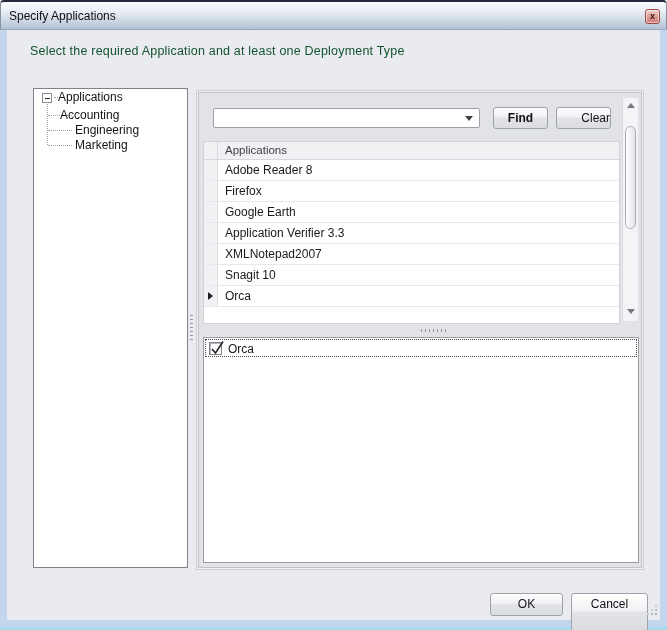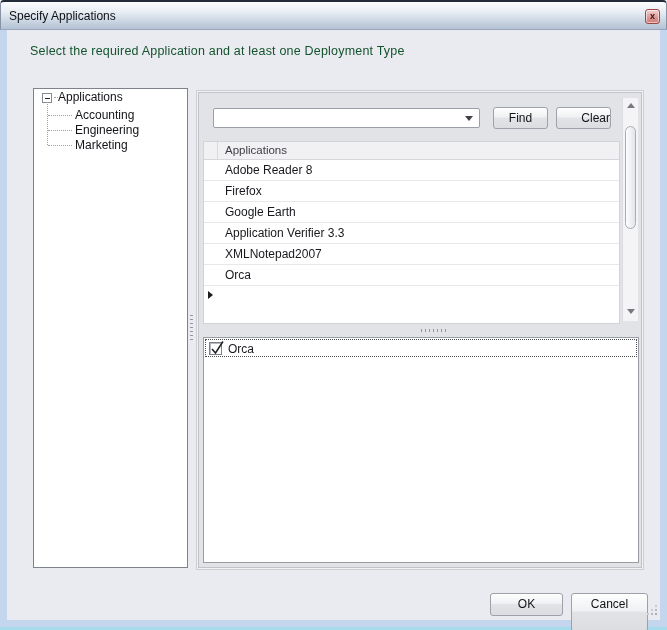--- a/index.html
+++ b/index.html
@@ -45,21 +45,21 @@
     position:absolute; left:33px; top:88px; width:155px; height:480px;
     background:#fff; border:1px solid #7e828a;
   }
   .tree-expand {
     position:absolute; left:8px; top:4px; width:10px; height:10px;
     background:#fff; border:1px solid #878b93;
   }
   .minus-bar { position:absolute; left:2px; top:4px; width:5px; height:1px; background:#25272b; }
   .tree-label { position:absolute; height:15px; line-height:15px; color:#121418; white-space:nowrap; }
   .lbl-root    { left:24px; top:1px; }
-  .lbl-child0  { left:41px; top:19px;text-align:right; }
+  .lbl-child0  { left:26px; top:19px;text-align:right; }
   .lbl-child1  { left:41px; top:34px; }
   .lbl-child2  { left:41px; top:49px; }
   .tree-vline { position:absolute; left:13px; top:13px; width:1px; height:43px; border-left:1px dotted #9ba1a9; }
   .tree-hstub { position:absolute; height:1px; border-top:1px dotted #9ba1a9; }
   .stub-root  { left:20px; top:8px;  width:4px;  }
   .stub-0     { left:14px; top:26px; width:24px; }
   .stub-1     { left:14px; top:41px; width:24px; }
   .stub-2     { left:14px; top:56px; width:24px; }
 
   
@@ -84,32 +84,32 @@
   }
   .combo-arrow { position:absolute; right:6px; top:7px; width:0; height:0;
     border-left:4px solid transparent; border-right:4px solid transparent; border-top:5px solid #3e4146; }
 
   .btn {
     background:linear-gradient(180deg,#fefefe 0%,#f0f1f3 45%,#e1e3e7 50%,#dbdde1 100%);
     border:1px solid #9ea1a9; border-radius:3px;
     font:12px "Liberation Sans",sans-serif; color:#121418;
     text-align:center; cursor:default;
   }
-  .btn-find  { position:absolute; left:296px; top:16px; width:55px; height:22px; line-height:20px; }
+  .btn-find  { position:absolute; left:296px; top:16px; width:55px; height:22px; line-height:20px;font-weight:bold; }
   .btn-clear { position:absolute; left:359px; top:16px; width:55px; height:22px; line-height:20px;text-align:right; }
 
   
   .grid {
     position:absolute; left:6px; top:50px; width:417px; height:183px;
     background:#fff; border:1px solid #d2d3d7; overflow:hidden;
   }
   .grid-header { display:flex; height:18px; background:#f1f1f4; border-bottom:1px solid #d6d7db; }
   .gh-ind { width:14px; border-right:1px solid #d9dade; }
   .gh-label { padding-left:7px; line-height:17px; color:#3b3e44; font-size:11.5px; }
-  .grid-row { display:flex; height:21px; background:#fff; border-bottom:1px solid #e7e8eb;align-items:flex-end; }
+  .grid-row { display:flex; height:21px; background:#fff; border-bottom:1px solid #e7e8eb; }
   .gr-ind { position:relative; width:14px; background:#f1f1f4; border-right:1px solid #e0e1e5; }
   .gr-cell { padding-left:7px; line-height:20px; color:#17191d; font-size:12px; white-space:nowrap; }
   .current-arrow { position:absolute; left:4px; top:6px; width:0; height:0;
     border-top:4px solid transparent; border-bottom:4px solid transparent; border-left:5px solid #1a1c20; }
 
   
   .scrollbar { position:absolute; left:425px; top:7px; width:16px; height:223px;
     background:#f4f4f7; border-left:1px solid #dcdde0; }
   .sb-up   { position:absolute; left:4px; top:5px; width:0; height:0;
     border-left:4px solid transparent; border-right:4px solid transparent; border-bottom:5px solid #77797f; }
@@ -207,20 +207,24 @@
       </div>
       <div class="grid-row">
         <div class="gr-ind"></div>
         <div class="gr-cell">Application Verifier 3.3</div>
       </div>
       <div class="grid-row">
         <div class="gr-ind"></div>
         <div class="gr-cell">XMLNotepad2007</div>
       </div>
       <div class="grid-row">
+        <div class="gr-ind"></div>
+        <div class="gr-cell">Snagit 10</div>
+      </div>
+      <div class="grid-row">
         <div class="gr-ind">
           <div class="current-arrow"></div>
         </div>
         <div class="gr-cell">Orca</div>
       </div>
     </div>
 
     <div class="scrollbar">
       <div class="sb-up"></div>
       <div class="sb-thumb"></div>

